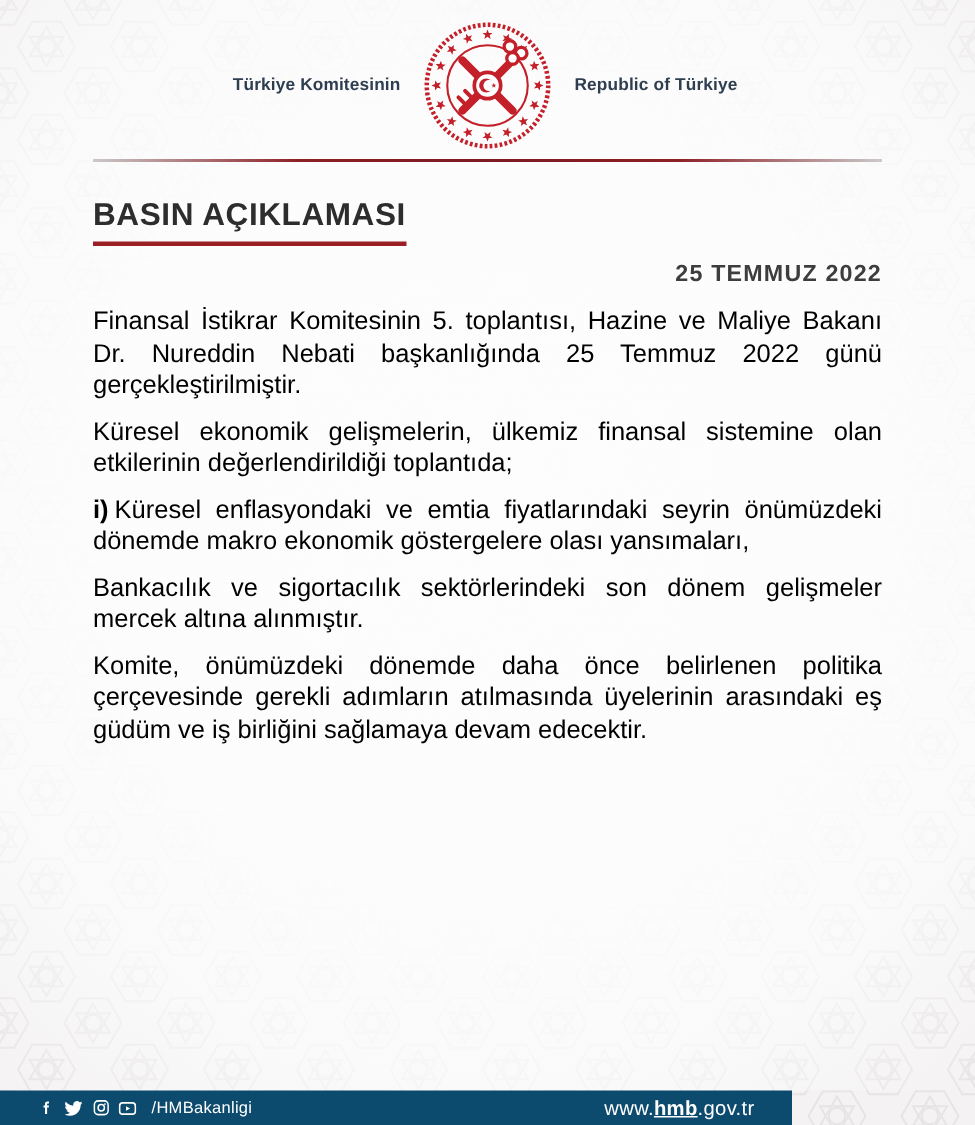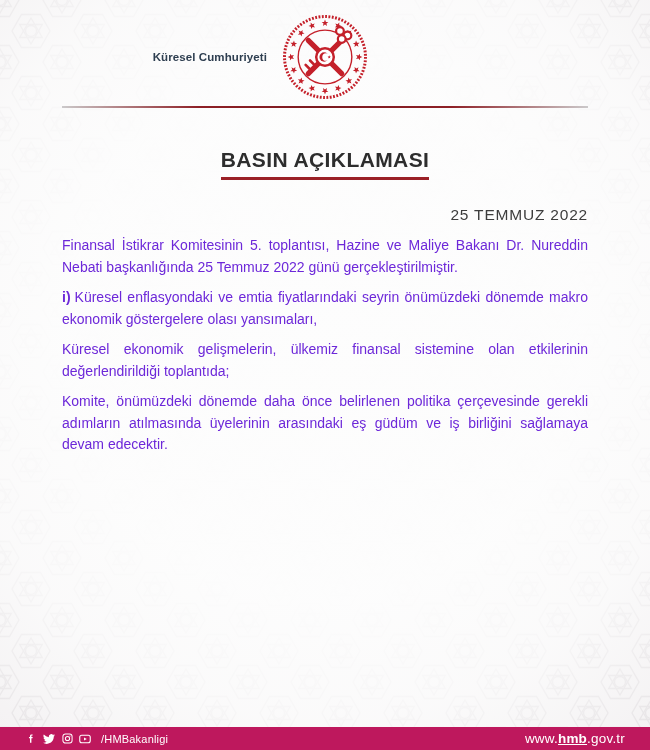--- a/index.html
+++ b/index.html
@@ -36,37 +36,37 @@
   .divider {
     height:2px; margin:2px 62px 0 62px;
     background: linear-gradient(90deg, #cbc9ca 0%, #8e2026 26%, #7c1b21 50%, #8e2026 74%, #cbc9ca 100%);
   }
 
   .title {
     margin:24px 62px 0 62px;
     font-size:21px; font-weight:700; color:#2d2d2d; letter-spacing:0.4px;
     display:inline-block; border-bottom:3px solid #9a2026; padding-bottom:5px;
   }
-  .title-row { padding:16px;text-align:center; }
+  .title-row { padding:0; }
 
   .date {
     margin:10px 62px 0 62px; text-align:right;
-    font-size:15.5px; color:#3d3d3d; letter-spacing:0.8px; font-weight:400;
-  }
-
-  
-  .bodytext { margin:11px 62px 0 62px; color:#6d28d9; font-size:14px; line-height:21.5px; }
+    font-size:15.5px; color:#3d3d3d; letter-spacing:0.8px; font-weight:700;
+  }
+
+  
+  .bodytext { margin:11px 62px 0 62px; color:#000000; font-size:17px; line-height:21.5px; }
   .para { text-align:justify; margin-bottom:9px; }
   .para .pfx { font-weight:700; }
   .para .pfx:not(:empty) { margin-right:4px; }
 
   
   .footer {
-    position:absolute; left:0; bottom:0; width:650px; height:23px;
-    background:#be185d; color:#fff;
+    position:absolute; left:0; bottom:0; width:528px; height:23px;
+    background:#0c4a6e; color:#fff;
     display:flex; align-items:center; justify-content:space-between;
     padding:0 25px; font-size:11px;
   }
   .social { display:flex; align-items:center; gap:6px; }
   .social .icon { display:inline-flex; align-items:center; justify-content:center; width:12px; height:12px; cursor:pointer; }
   .handle { margin-left:4px; font-weight:500; letter-spacing:0.2px; }
   .site { font-size:13.5px; letter-spacing:0.2px; cursor:pointer; }
   .site b { font-weight:700;text-decoration:underline; }
 </style>
 </head>
@@ -92,21 +92,21 @@
       </pattern>
     </defs>
     <rect width="650" height="750" fill="url(#geo)"></rect>
   </svg>
   <div class="veil"></div>
 
   <div class="content">
 
     <div class="header">
       <div class="org left">
-        <div>Küresel Cumhuriyeti</div>
+        <div>Türkiye Komitesinin</div>
       </div>
 
       <div class="emblem">
         <svg viewBox="0 0 100 100" width="88" height="88" xmlns="http://www.w3.org/2000/svg">
           <defs>
             <path id="star" fill="#c4202a" stroke="none" d="M0,-4 L1.05,-1.3 L3.8,-1.22 L1.65,0.52 L2.35,3.24 L0,1.66 L-2.35,3.24 L-1.65,0.52 L-3.8,-1.22 L-1.05,-1.3 Z"></path>
           </defs>
 
           <circle cx="50" cy="50" r="46" fill="none" stroke="#c4202a" stroke-width="3.4" stroke-dasharray="2.1 1.7"></circle>
 
@@ -148,35 +148,37 @@
           </g>
 
           <circle cx="50" cy="50" r="10" fill="#ffffff" stroke="#c4202a" stroke-width="2.8"></circle>
           <circle cx="49" cy="50" r="5.3" fill="#c4202a"></circle>
           <circle cx="51.3" cy="50" r="4.4" fill="#ffffff"></circle>
           <use href="#star" transform="translate(54.8 50) scale(0.5)"></use>
         </svg>
       </div>
 
       <div class="org right">
+        <div>Republic of Türkiye</div>
       </div>
     </div>
 
     <div class="divider"></div>
 
     <div class="title-row">
       <h1 class="title">BASIN AÇIKLAMASI</h1>
     </div>
 
     <div class="date">25 TEMMUZ 2022</div>
 
     <div class="bodytext">
       <p class="para"><b class="pfx"></b><span>Finansal İstikrar Komitesinin 5. toplantısı, Hazine ve Maliye Bakanı Dr. Nureddin Nebati başkanlığında 25 Temmuz 2022 günü gerçekleştirilmiştir.</span></p>
+      <p class="para"><b class="pfx"></b><span>Küresel ekonomik gelişmelerin, ülkemiz finansal sistemine olan etkilerinin değerlendirildiği toplantıda;</span></p>
       <p class="para"><b class="pfx">i)</b><span>Küresel enflasyondaki ve emtia fiyatlarındaki seyrin önümüzdeki dönemde makro ekonomik göstergelere olası yansımaları,</span></p>
-      <p class="para"><b class="pfx"></b><span>Küresel ekonomik gelişmelerin, ülkemiz finansal sistemine olan etkilerinin değerlendirildiği toplantıda;</span></p>
+      <p class="para"><b class="pfx"></b><span>Bankacılık ve sigortacılık sektörlerindeki son dönem gelişmeler mercek altına alınmıştır.</span></p>
       <p class="para"><b class="pfx"></b><span>Komite, önümüzdeki dönemde daha önce belirlenen politika çerçevesinde gerekli adımların atılmasında üyelerinin arasındaki eş güdüm ve iş birliğini sağlamaya devam edecektir.</span></p>
     </div>
   </div>
 
   <div class="footer">
     <div class="social">
       <span class="icon">
         <svg viewBox="0 0 24 24" width="11" height="11">
             <path fill="#fff" d="M14.5 3h-2.3C9.9 3 8.7 4.4 8.7 6.6v2.1H6.5v3h2.2V21h3.1v-9.3h2.4l.4-3h-2.8V7c0-.9.3-1.3 1.2-1.3h1.5z"></path>
           </svg>

